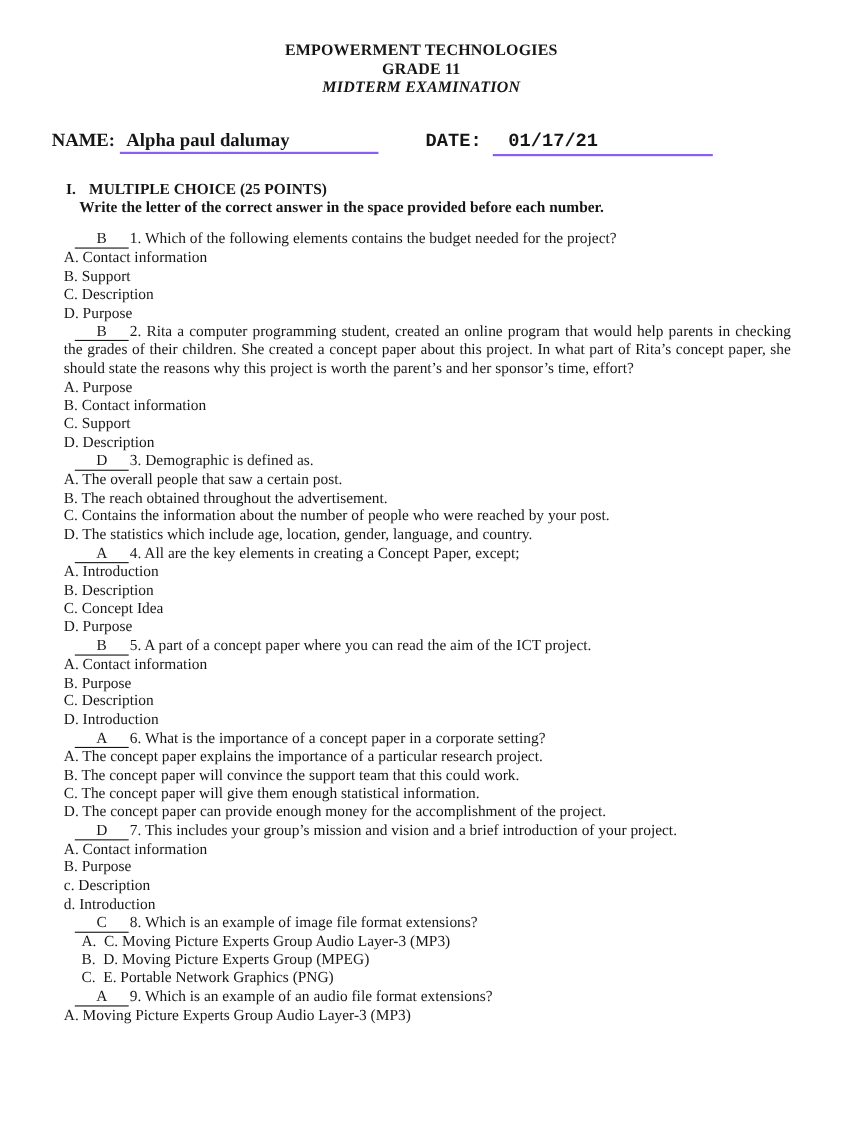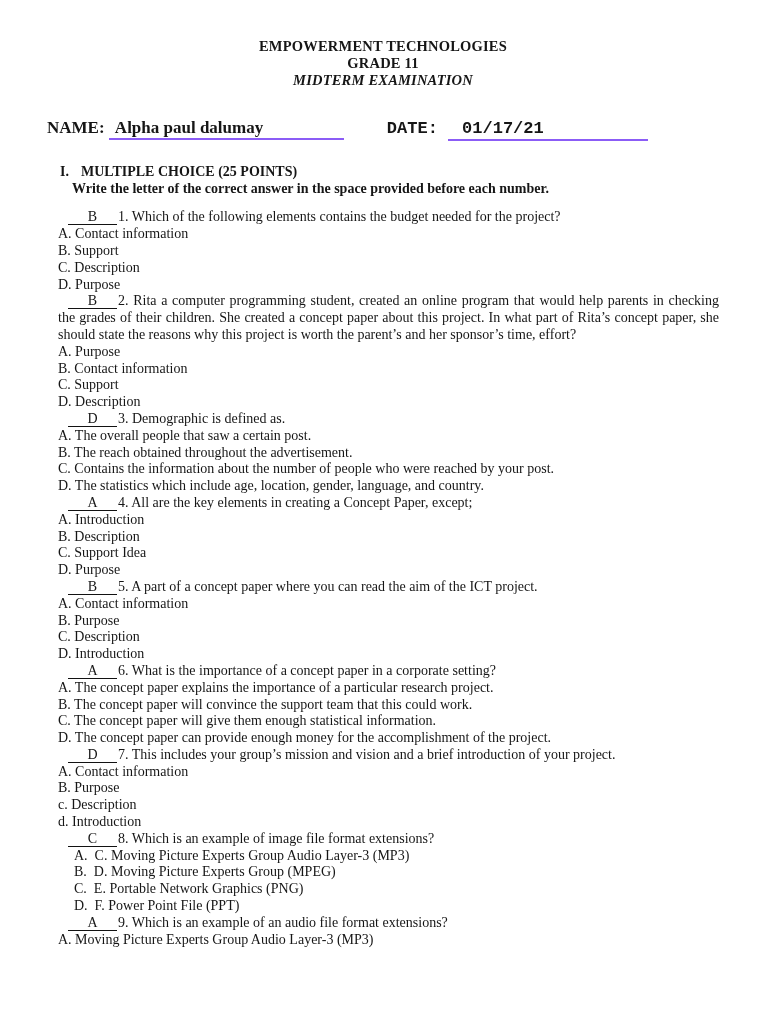--- a/index.html
+++ b/index.html
@@ -128,21 +128,21 @@
       <p class="option">A. The overall people that saw a certain post.</p>
       <p class="option">B. The reach obtained throughout the advertisement.</p>
       <p class="option">C. Contains the information about the number of people who were reached by your post.</p>
       <p class="option">D. The statistics which include age, location, gender, language, and country.</p>
     </div>
 
     <div class="question">
       <p class="q-line"><span class="blank">A</span><span class="q-num">4.</span> <span>All are the key elements in creating a Concept Paper, except;</span></p>
       <p class="option">A. Introduction</p>
       <p class="option">B. Description</p>
-      <p class="option">C. Support Idea</p>
+      <p class="option">C. Concept Idea</p>
       <p class="option">D. Purpose</p>
     </div>
 
     <div class="question">
       <p class="q-line"><span class="blank">B</span><span class="q-num">5.</span> <span>A part of a concept paper where you can read the aim of the ICT project.</span></p>
       <p class="option">A. Contact information</p>
       <p class="option">B. Purpose</p>
       <p class="option">C. Description</p>
       <p class="option">D. Introduction</p>
     </div>
@@ -161,21 +161,20 @@
       <p class="option">B. Purpose</p>
       <p class="option">c. Description</p>
       <p class="option">d. Introduction</p>
     </div>
 
     <div class="question">
       <p class="q-line"><span class="blank">C</span><span class="q-num">8.</span> <span>Which is an example of image file format extensions?</span></p>
       <p class="option indent">A.  C. Moving Picture Experts Group Audio Layer-3 (MP3)</p>
       <p class="option indent">B.  D. Moving Picture Experts Group (MPEG)</p>
       <p class="option indent">C.  E. Portable Network Graphics (PNG)</p>
-      <p class="option indent">D.  F. Power Point File (PPT)</p>
     </div>
 
     <div class="question">
       <p class="q-line"><span class="blank">A</span><span class="q-num">9.</span> <span>Which is an example of an audio file format extensions?</span></p>
       <p class="option">A. Moving Picture Experts Group Audio Layer-3 (MP3)</p>
     </div>
 
   </div>
 </div>
 

